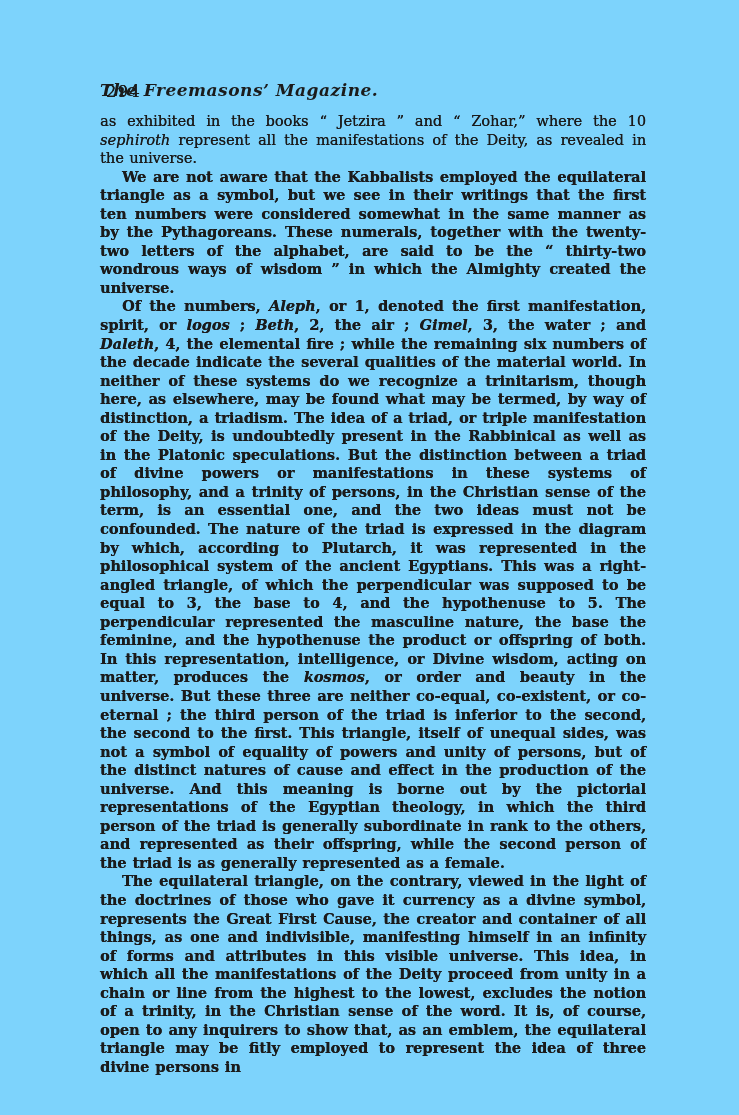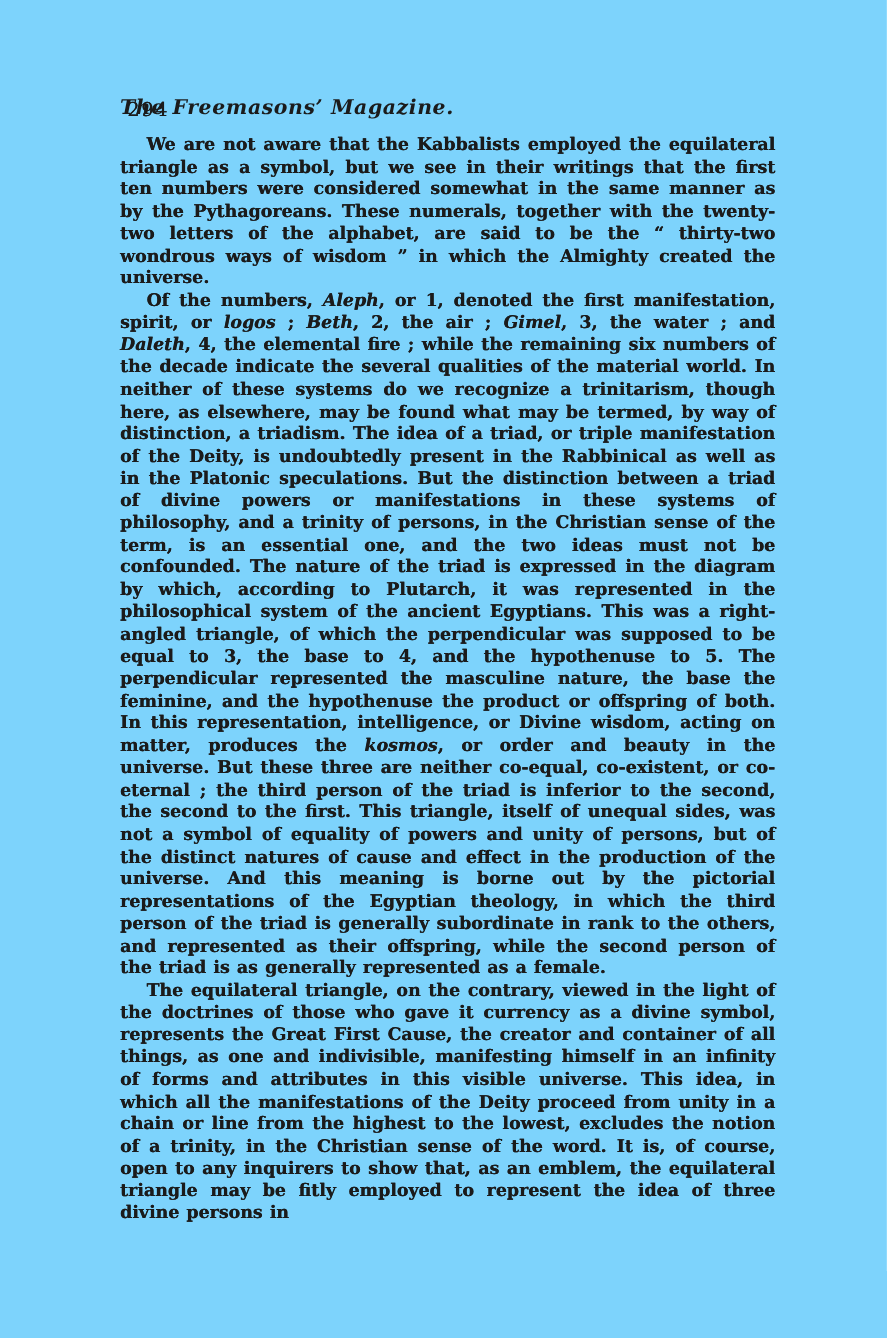--- a/index.html
+++ b/index.html
@@ -56,17 +56,18 @@
 </style>
 </head>
 <body>
 
 <div class="page">
   <div class="header">
     <span class="pagenum">294</span>
     <span class="title">The Freemasons’ Magazine.</span>
   </div>
   <div class="body-text">
+      <p class="para"><span>as exhibited in the books “ Jetzira ” and “ Zohar,” where the 10 </span><span class="it">sephiroth</span><span> represent all the manifestations of the Deity, as revealed in the universe.</span></p>
       <p class="para indent"><span>We are not aware that the Kabbalists employed the equilateral triangle as a symbol, but we see in their writings that the first ten numbers were considered somewhat in the same manner as by the Pythagoreans. These numerals, together with the twenty-two letters of the alphabet, are said to be the “ thirty-two wondrous ways of wisdom ” in which the Almighty created the universe.</span></p>
       <p class="para indent"><span>Of the numbers, </span><span class="it">Aleph</span><span>, or 1, denoted the first manifestation, spirit, or </span><span class="it">logos</span><span> ; </span><span class="it">Beth</span><span>, 2, the air ; </span><span class="it">Gimel</span><span>, 3, the water ; and </span><span class="it">Daleth</span><span>, 4, the elemental fire ; while the remaining six numbers of the decade indicate the several qualities of the material world. In neither of these systems do we recognize a trinitarism, though here, as elsewhere, may be found what may be termed, by way of distinction, a triadism. The idea of a triad, or triple manifestation of the Deity, is undoubtedly present in the Rabbinical as well as in the Platonic speculations. But the distinction between a triad of divine powers or manifestations in these systems of philosophy, and a trinity of persons, in the Christian sense of the term, is an essential one, and the two ideas must not be confounded. The nature of the triad is expressed in the diagram by which, according to Plutarch, it was represented in the philosophical system of the ancient Egyptians. This was a right-angled triangle, of which the perpendicular was supposed to be equal to 3, the base to 4, and the hypothenuse to 5. The perpendicular represented the masculine nature, the base the feminine, and the hypothenuse the product or offspring of both. In this representation, intelligence, or Divine wisdom, acting on matter, produces the </span><span class="it">kosmos</span><span>, or order and beauty in the universe. But these three are neither co-equal, co-existent, or co-eternal ; the third person of the triad is inferior to the second, the second to the first. This triangle, itself of unequal sides, was not a symbol of equality of powers and unity of persons, but of the distinct natures of cause and effect in the production of the universe. And this meaning is borne out by the pictorial representations of the Egyptian theology, in which the third person of the triad is generally subordinate in rank to the others, and represented as their offspring, while the second person of the triad is as generally represented as a female.</span></p>
       <p class="para indent"><span>The equilateral triangle, on the contrary, viewed in the light of the doctrines of those who gave it currency as a divine symbol, represents the Great First Cause, the creator and container of all things, as one and indivisible, manifesting himself in an infinity of forms and attributes in this visible universe. This idea, in which all the manifestations of the Deity proceed from unity in a chain or line from the highest to the lowest, excludes the notion of a trinity, in the Christian sense of the word. It is, of course, open to any inquirers to show that, as an emblem, the equilateral triangle may be fitly employed to represent the idea of three divine persons in</span></p>
     </div>
 </div>
 
 </body></html>

